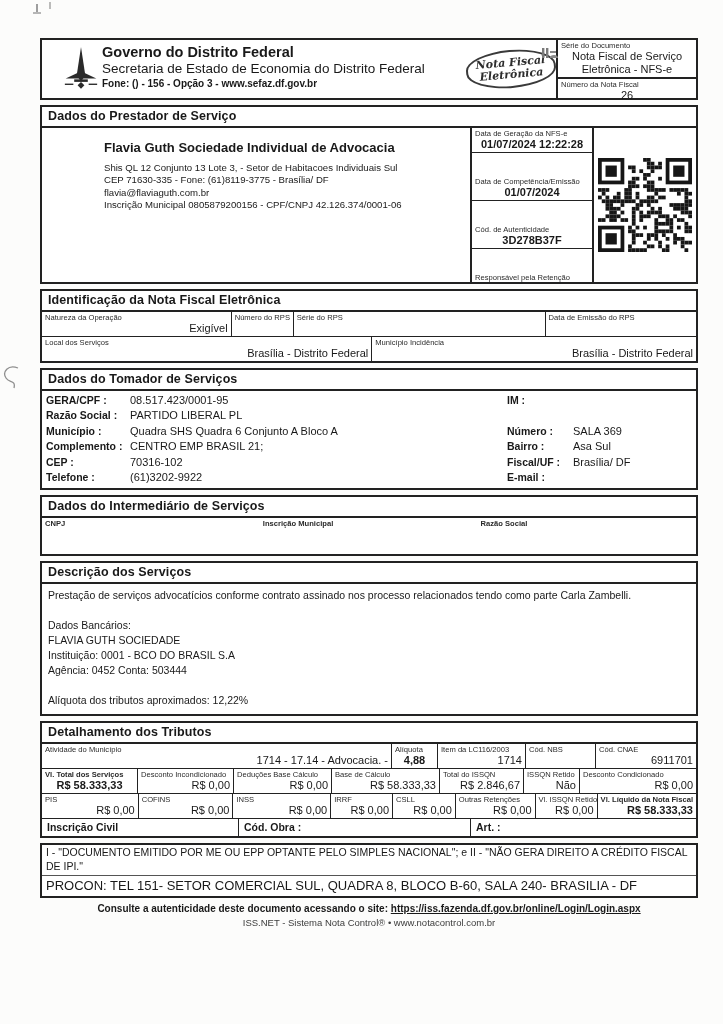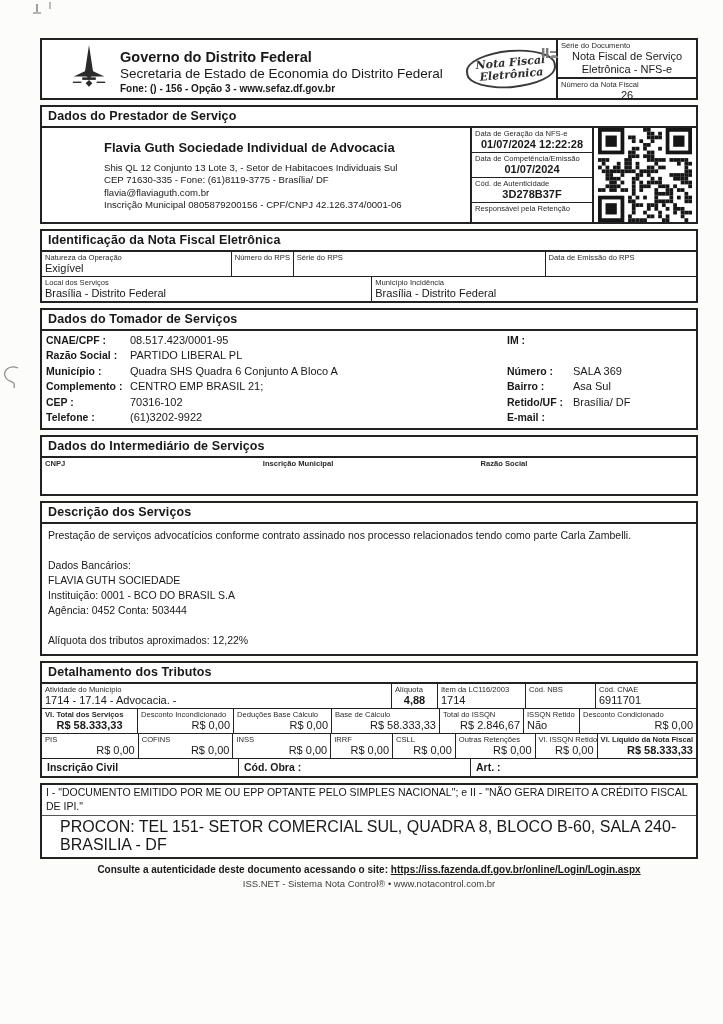--- a/index.html
+++ b/index.html
@@ -6,48 +6,48 @@
   html,body { width:723px; height:1024px; }
   body {
     background:#fcfcfb;
     font-family:"Liberation Sans","DejaVu Sans",sans-serif;
     color:#191919; position:relative; overflow:hidden;
   }
   .doc { position:absolute; left:40px; top:38px; width:658px; }
   .sec { border:2px solid #222; background:#fff; margin-top:5px; }
   .sec-title { font-weight:bold; font-size:12.5px; padding:2px 6px 3px; border-bottom:2px solid #222; letter-spacing:.1px; }
   .lbl { font-size:7.6px; color:#2a2a2a; padding:1px 3px 0; white-space:nowrap; overflow:hidden; }
-  .val { font-size:11px; padding:0 3px 2px; }
+  .val { font-size:11px; padding:0 3px 2px;text-align:right; }
   .b { font-weight:bold; }
   .ctr { text-align:center; }
   .rgt { text-align:right; }
 
   
   .header { display:flex; border:2px solid #222; height:62px; background:#fff; }
-  .header-left { flex:1; display:flex; align-items:flex-end; gap:14px; padding:4px 6px 4px 30px; }
+  .header-left { flex:1; display:flex; align-items:flex-start; gap:4px; padding:4px 6px 4px 22px; }
   .emblem { width:34px; height:52px; flex:0 0 auto; }
   .h-titles .t1 { font-size:14.5px; font-weight:bold; }
   .h-titles .t2 { font-size:13.5px; margin-top:1px; }
   .h-titles .t3 { font-size:10px; font-weight:bold; margin-top:2px; }
   .stamp-wrap { width:90px; position:relative; flex:0 0 auto; align-self:center; }
   .stamp { border:2px solid #3a3a3a; border-radius:50%/46%; transform:rotate(-5deg); padding:5px 4px 6px; text-align:center;
            font-family:"DejaVu Serif","Liberation Serif",serif; font-style:italic; font-weight:bold; font-size:11px; line-height:1.05; color:#2d2d2d; }
   .stamp-bld { position:absolute; right:-2px; top:-4px; }
   .header-right { width:140px; border-left:2px solid #222; display:flex; flex-direction:column; }
   .hr-cell1 { flex:1.55; border-bottom:2px solid #222; }
   .hr-cell1 .val { text-align:center; line-height:1.15; padding-top:0; }
   .hr-cell2 { flex:1; }
   .hr-cell2 .val { text-align:center; }
 
   
   .prest-body { display:flex; min-height:93px; }
   .prest-info { flex:1; padding:12px 6px 6px 62px; }
   .prest-name { font-size:13px; font-weight:bold; margin-bottom:7px; }
   .prest-line { font-size:9.6px; line-height:1.3; }
-  .prest-dates { width:122px; border-left:2px solid #222; display:flex; flex-direction:column; }
+  .prest-dates { width:122px; border-left:2px solid #222; display:flex; flex-direction:column;gap:23px; }
   .pd-cell { border-bottom:1.5px solid #222; }
   .pd-cell .val { text-align:center; font-weight:bold; }
   .pd-cell:last-child { border-bottom:none; flex:1; }
   .prest-qr { width:104px; border-left:2px solid #222; display:flex; align-items:center; justify-content:center; }
 
   
   .id-row { display:flex; border-bottom:1.5px solid #222; }
   .id-row:last-child { border-bottom:none; }
   .id-cell { border-right:1.5px solid #222; min-height:24px; }
   .id-cell:last-child { border-right:none; }
@@ -74,21 +74,21 @@
   .trb-cell:last-child { border-right:none; }
   .trb-row4 { display:flex; }
   .trb-row4 .cell { font-size:10.5px; font-weight:bold; padding:2px 5px 3px; }
   .w-ativ { flex:1; } .w-aliq { width:46px; } .w-item { width:88px; } .w-nbs { width:70px; } .w-cnae { width:100px; }
   .r2-0{width:96px;} .r2-1{width:96px;} .r2-2{width:98px;} .r2-3{width:108px;} .r2-4{width:84px;} .r2-5{width:56px;} .r2-6{flex:1;}
   .r3-0{width:97px;} .r3-1{width:95px;} .r3-2{width:98px;} .r3-3{width:62px;} .r3-4{width:63px;} .r3-5{width:80px;} .r3-6{width:62px;} .r3-7{flex:1;}
   .trb-cell .val { white-space:nowrap; }
 
   
   .info-line1 { font-size:10.5px; line-height:1.3; padding:1px 4px; border-bottom:1px solid #555; }
-  .info-line2 { font-size:16px; padding:2px 4px 3px;margin-left:14px; }
+  .info-line2 { font-size:13px; padding:2px 4px 3px; }
 
   
   .footer { margin-top:5px; text-align:center; }
   .footer .f1 { font-size:10px; font-weight:bold; }
   .footer .f1 .link { text-decoration:underline; }
   .footer .f2 { font-size:9.5px; margin-top:3px; color:#3c3c3c; }
 
   
   .mark-top-1 { position:absolute; left:36px; top:4px; width:2px; height:9px; background:#777; opacity:.7; }
   .mark-top-1:after { content:""; position:absolute; left:-3px; bottom:-1px; width:8px; height:2px; background:#999; }
@@ -420,21 +420,21 @@
         <div class="lbl">Município Incidência</div>
         <div class="val">Brasília - Distrito Federal</div>
       </div>
     </div>
   </div>
 
   <div class="sec">
     <div class="sec-title">Dados do Tomador de Serviços</div>
     <div class="tom-body">
       <div class="tom-row">
-        <span class="tom-label">CNAE/CPF :</span>
+        <span class="tom-label">GERA/CPF :</span>
         <span class="tom-value">08.517.423/0001-95</span>
         <span class="tom-label-r">IM :</span>
         <span class="tom-value-r"></span>
       </div>
       <div class="tom-row">
         <span class="tom-label">Razão Social :</span>
         <span class="tom-value">PARTIDO LIBERAL PL</span>
       </div>
       <div class="tom-row">
         <span class="tom-label">Município :</span>
@@ -444,21 +444,21 @@
       </div>
       <div class="tom-row">
         <span class="tom-label">Complemento :</span>
         <span class="tom-value">CENTRO EMP BRASIL 21;</span>
         <span class="tom-label-r">Bairro :</span>
         <span class="tom-value-r">Asa Sul</span>
       </div>
       <div class="tom-row">
         <span class="tom-label">CEP :</span>
         <span class="tom-value">70316-102</span>
-        <span class="tom-label-r">Retido/UF :</span>
+        <span class="tom-label-r">Fiscal/UF :</span>
         <span class="tom-value-r">Brasília/ DF</span>
       </div>
       <div class="tom-row">
         <span class="tom-label">Telefone :</span>
         <span class="tom-value">(61)3202-9922</span>
         <span class="tom-label-r">E-mail :</span>
         <span class="tom-value-r"></span>
       </div>
     </div>
   </div>

